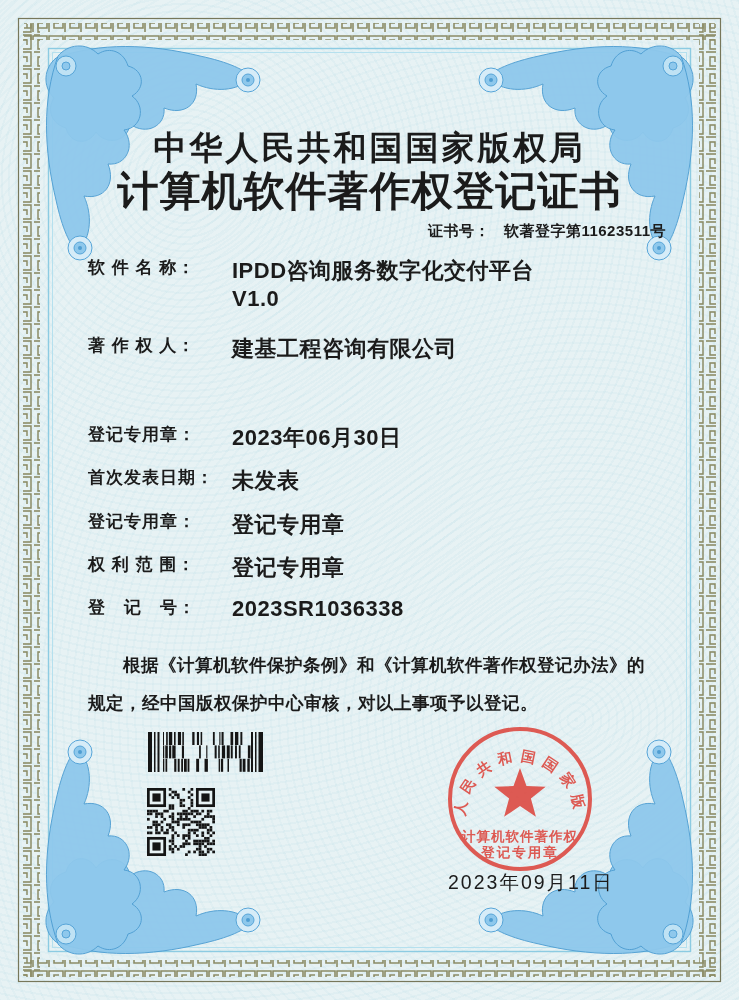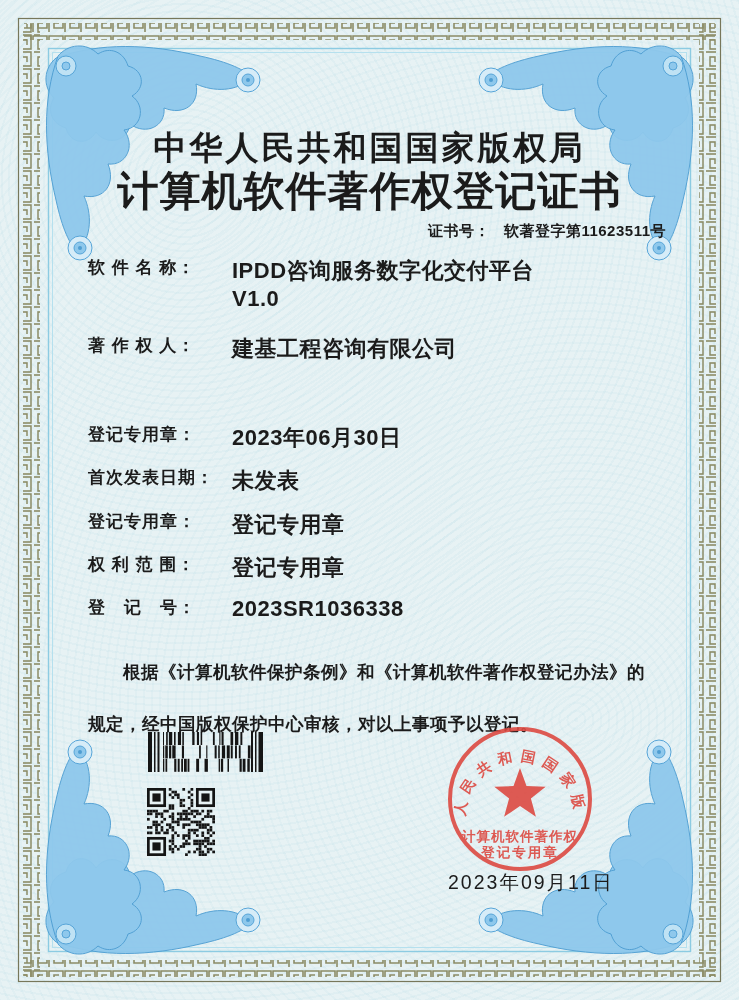--- a/index.html
+++ b/index.html
@@ -27,21 +27,21 @@
     font-family:"Liberation Serif","DejaVu Serif",serif;
   }
   .certno{
     top:222px;right:73px;font-size:15px;font-weight:600;letter-spacing:.5px;text-align:center;
   }
   .certno .gap{display:inline-block;width:14px;}
   .row-label{position:absolute;left:88px;font-size:17px;font-weight:700;letter-spacing:1px;white-space:pre;}
   .row-value{position:absolute;left:232px;font-size:22px;font-weight:700;letter-spacing:.5px;white-space:pre;}
   .statement{
     left:88px;top:628px;width:570px;
-    font-size:17.5px;font-weight:600;line-height:52px;
+    font-size:17.5px;font-weight:600;line-height:38px;
     text-indent:2em;letter-spacing:.5px;
   }
   .barcode{left:148px;top:732px;width:115px;height:40px;}
   .qrcode{left:147px;top:788px;width:68px;height:68px;}
   .seal{left:445px;top:723px;width:150px;height:154px;opacity:.9;}
   .issue-date{
     left:448px;top:869px;font-size:19.5px;font-weight:400;letter-spacing:2px;
   }
 </style>
 </head>

